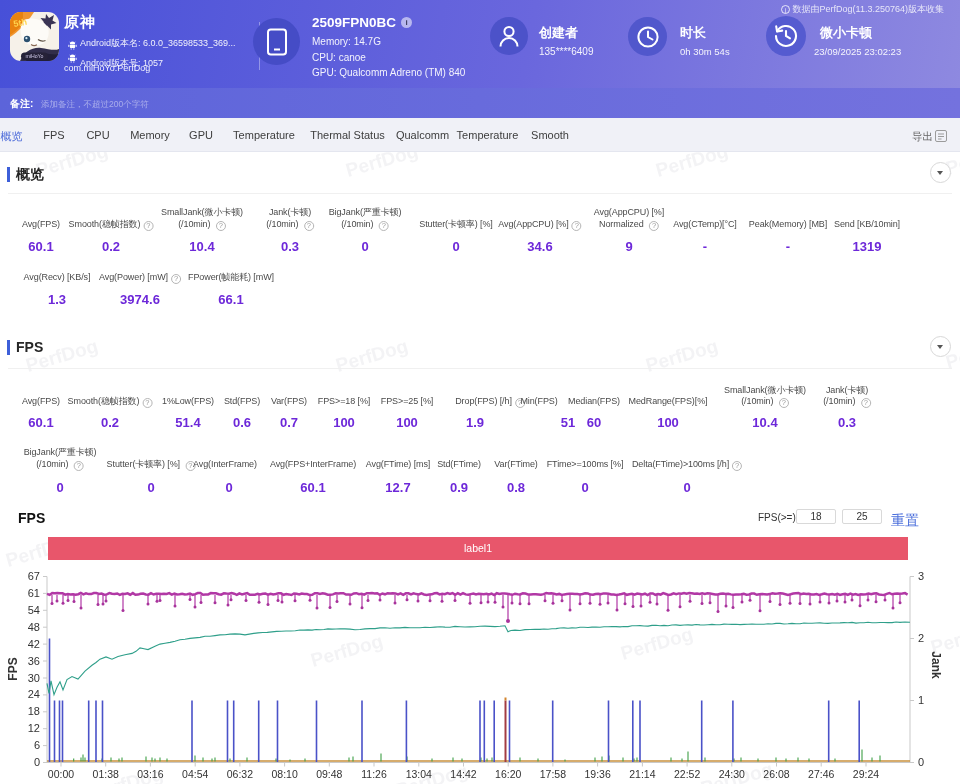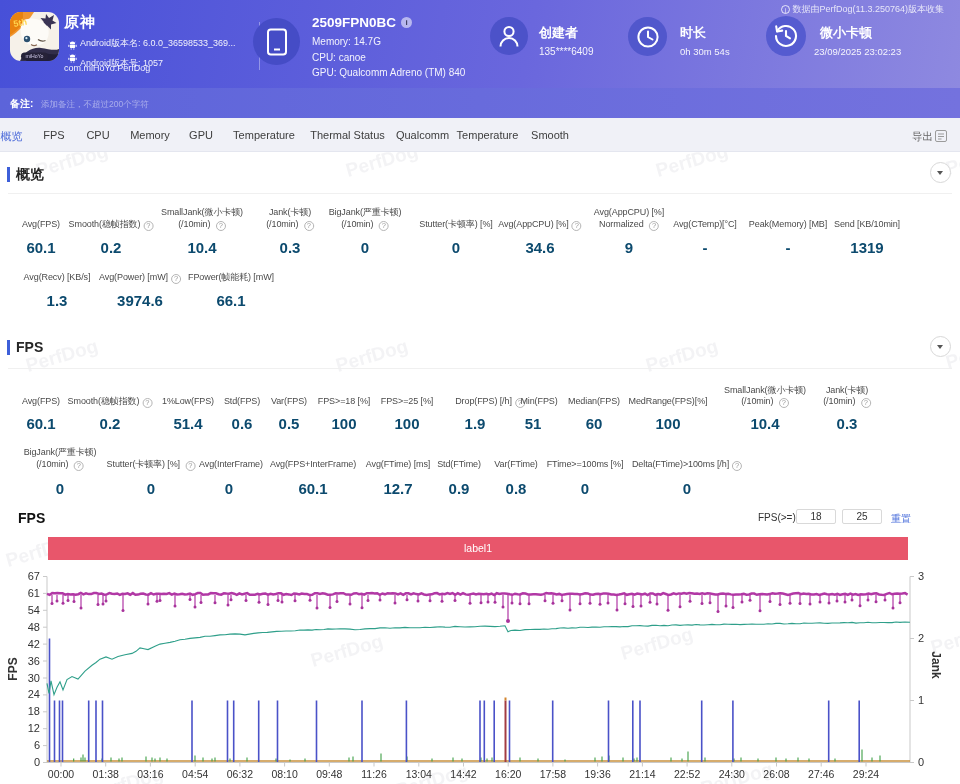--- a/index.html
+++ b/index.html
@@ -6,21 +6,21 @@
 .abs {position:absolute}
 .hdr {position:absolute;left:0;top:0;width:960px;height:88px;background:linear-gradient(100deg,#4750d8 0%,#6a67dd 55%,#8e89e0 100%)}
 .note {position:absolute;left:0;top:88px;width:960px;height:30px;background:linear-gradient(90deg,#5c64da,#7472de)}
 .tabbar {position:absolute;left:0;top:118px;width:960px;height:34px;background:#f0f1f7;border-bottom:1px solid #e4e6ef}
 .tab {position:absolute;top:129px;transform:translateX(-50%);font-size:11px;color:#3d3d3d;white-space:nowrap}
 .tab.on {color:#4968d9}
 .circ {position:absolute;border-radius:50%;display:flex;align-items:center;justify-content:center}
 .h1t {position:absolute;color:#fff;font-weight:bold;font-size:14px;white-space:nowrap}
 .h2t {position:absolute;color:rgba(255,255,255,.92);font-size:10px;white-space:nowrap}
 .lab {position:absolute;transform:translateX(-50%);text-align:center;font-size:9px;letter-spacing:-0.1px;line-height:11.5px;color:#4a4a4a;white-space:nowrap}
-.val {position:absolute;transform:translateX(-50%);font-size:15px;font-weight:bold;color:#0c4a6e;white-space:nowrap}
+.val {position:absolute;transform:translateX(-50%);font-size:13px;font-weight:bold;color:#6d28d9;white-space:nowrap}
 .q {display:inline-block;width:10px;height:10px;border:1px solid #b5b5b5;border-radius:50%;font-size:7.5px;line-height:8.5px;color:#9a9a9a;text-align:center;vertical-align:-1px;margin-left:3px}
 .sechead {position:absolute;font-size:14px;font-weight:bold;color:#262626}
 .secbar {position:absolute;width:3px;height:15px;background:#3d5fd9}
 .collapse {position:absolute;width:21px;height:21px;border:1px solid #d8d8d8;border-radius:50%;background:#fff}
 .collapse:after {content:"";position:absolute;left:6px;top:8px;border-left:3.5px solid transparent;border-right:3.5px solid transparent;border-top:4.5px solid #555}
 .sep {position:absolute;left:8px;width:944px;border-top:1px solid #f0f0f0}
 .wm {position:absolute;font-size:19px;font-weight:bold;color:rgba(70,70,110,.065);transform:rotate(-16deg);white-space:nowrap}
 .inp {position:absolute;width:40px;height:15px;border:1px solid #d9d9d9;border-radius:2px;background:#fff;font-size:10px;color:#333;text-align:center;line-height:13px}
 </style></head>
 <body>
@@ -229,37 +229,37 @@
     <div>1%Low(FPS)</div>
   </div>
 <div class="val" style="left:188px;top:414.5px">51.4</div>
 <div class="lab" style="left:242px;top:396.0px">
     <div>Std(FPS)</div>
   </div>
 <div class="val" style="left:242px;top:414.5px">0.6</div>
 <div class="lab" style="left:289px;top:396.0px">
     <div>Var(FPS)</div>
   </div>
-<div class="val" style="left:289px;top:414.5px">0.5</div>
+<div class="val" style="left:289px;top:414.5px">0.7</div>
 <div class="lab" style="left:344px;top:396.0px">
     <div>FPS&gt;=18 [%]</div>
   </div>
 <div class="val" style="left:344px;top:414.5px">100</div>
 <div class="lab" style="left:407px;top:396.0px">
     <div>FPS&gt;=25 [%]</div>
   </div>
 <div class="val" style="left:407px;top:414.5px">100</div>
 <div class="lab" style="left:490px;top:396.0px">
     <div>Drop(FPS) [/h]<span class="q">?</span></div>
   </div>
 <div class="val" style="left:475px;top:414.5px">1.9</div>
 <div class="lab" style="left:539px;top:396.0px">
     <div>Min(FPS)</div>
   </div>
-<div class="val" style="left:533px;top:414.5px">51</div>
+<div class="val" style="left:568px;top:414.5px">51</div>
 <div class="lab" style="left:594px;top:396.0px">
     <div>Median(FPS)</div>
   </div>
 <div class="val" style="left:594px;top:414.5px">60</div>
 <div class="lab" style="left:668px;top:396.0px">
     <div>MedRange(FPS)[%]</div>
   </div>
 <div class="val" style="left:668px;top:414.5px">100</div>
 <div class="lab" style="left:765px;top:384.5px">
     <div>SmallJank(微小卡顿)</div>
@@ -273,21 +273,21 @@
 <div class="val" style="left:847px;top:414.5px">0.3</div>
 <div class="lab" style="left:60px;top:447.0px">
     <div>BigJank(严重卡顿)</div>
     <div>(/10min) <span class="q">?</span></div>
   </div>
 <div class="val" style="left:60px;top:479.5px">0</div>
 <div class="lab" style="left:151px;top:458.5px">
     <div>Stutter(卡顿率) [%] <span class="q">?</span></div>
   </div>
 <div class="val" style="left:151px;top:479.5px">0</div>
-<div class="lab" style="left:231px;top:458.5px">
+<div class="lab" style="left:225px;top:458.5px">
     <div>Avg(InterFrame)</div>
   </div>
 <div class="val" style="left:229px;top:479.5px">0</div>
 <div class="lab" style="left:313px;top:458.5px">
     <div>Avg(FPS+InterFrame)</div>
   </div>
 <div class="val" style="left:313px;top:479.5px">60.1</div>
 <div class="lab" style="left:398px;top:458.5px">
     <div>Avg(FTime) [ms]</div>
   </div>
@@ -306,21 +306,21 @@
 <div class="val" style="left:585px;top:479.5px">0</div>
 <div class="lab" style="left:687px;top:458.5px">
     <div>Delta(FTime)&gt;100ms [/h]<span class="q">?</span></div>
   </div>
 <div class="val" style="left:687px;top:479.5px">0</div>
 
 <div class="abs" style="left:18px;top:510px;font-size:14px;font-weight:bold;color:#111">FPS</div>
 <div class="abs" style="left:758px;top:512px;font-size:10px;color:#333">FPS(&gt;=)</div>
 <div class="inp" style="left:796px;top:509px">18</div>
 <div class="inp" style="left:842px;top:509px">25</div>
-<div class="abs" style="left:891px;top:512px;font-size:10px;color:#4a6edb">重置</div>
+<div class="abs" style="left:891px;top:512px;font-size:14px;color:#4a6edb">重置</div>
 <div class="abs" style="left:48px;top:537px;width:860px;height:23px;background:#e8566b;color:#fff;font-size:10.5px;text-align:center;line-height:23px">label1</div>
 
 <svg width="960" height="219" viewBox="0 0 960 219" style="position:absolute;left:0;top:565px">
 <path d="M47.0,11.5 V197.5 M910.0,11.5 V197.5 M47.0,197.5 H910.0" stroke="#c9c9c9" stroke-width="1" fill="none"></path>
 <line x1="43.0" y1="11.5" x2="47.0" y2="11.5" stroke="#c9c9c9"></line>
 <text x="40.0" y="15.0" text-anchor="end" font-size="11" fill="#333">67</text>
 <line x1="43.0" y1="28.4" x2="47.0" y2="28.4" stroke="#c9c9c9"></line>
 <text x="40.0" y="31.9" text-anchor="end" font-size="11" fill="#333">61</text>
 <line x1="43.0" y1="45.3" x2="47.0" y2="45.3" stroke="#c9c9c9"></line>
 <text x="40.0" y="48.8" text-anchor="end" font-size="11" fill="#333">54</text>

